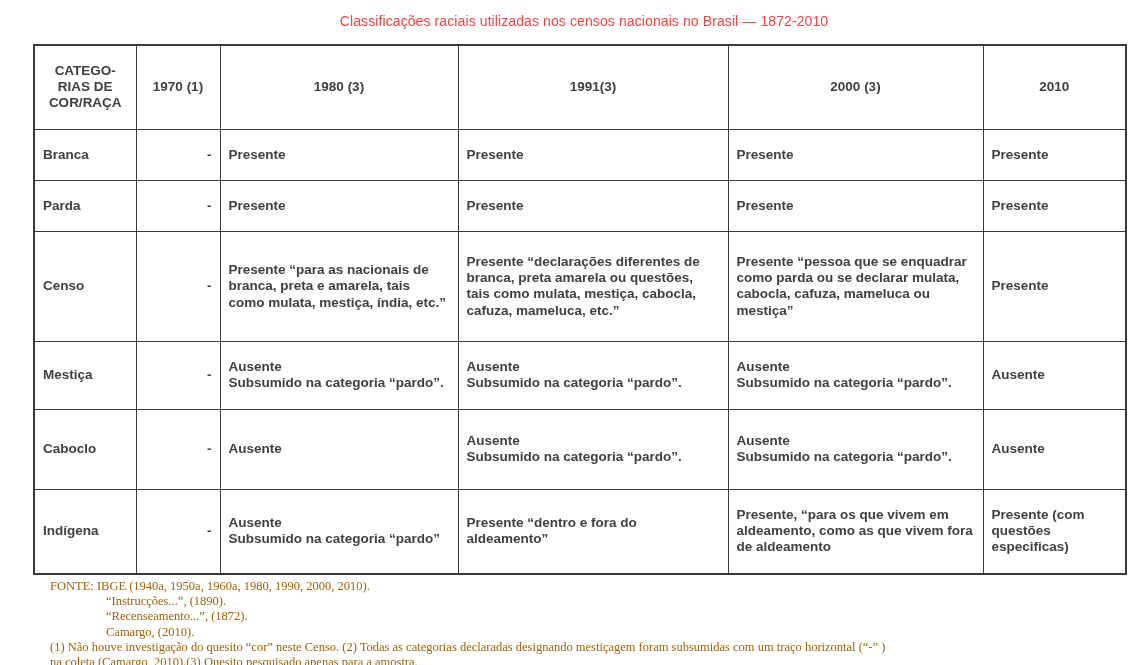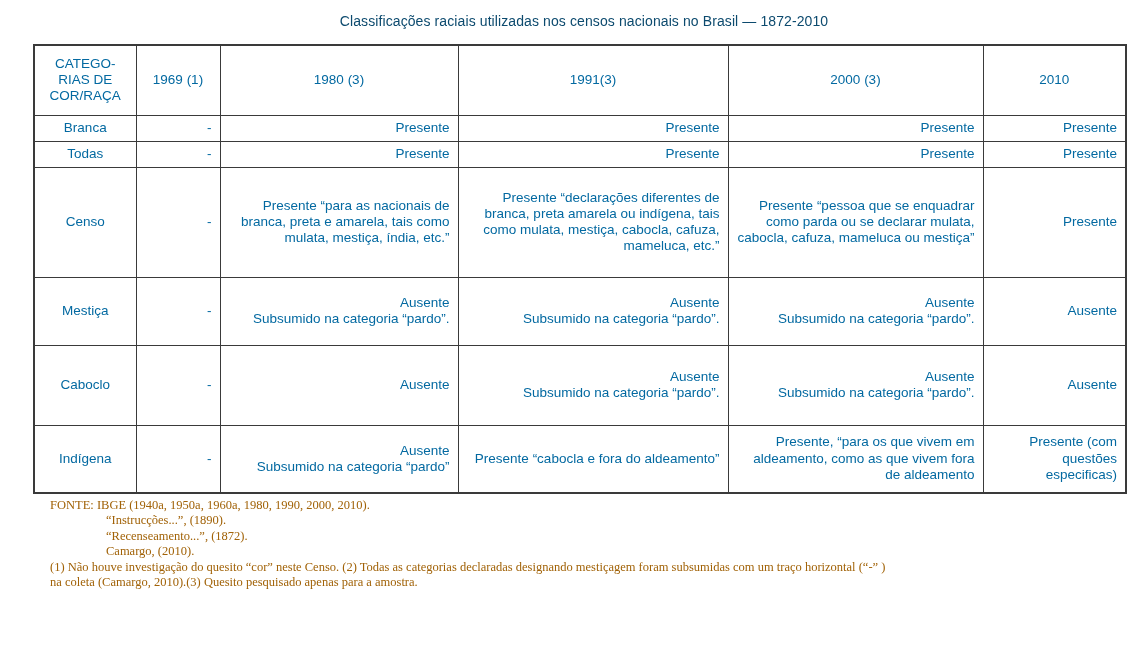--- a/index.html
+++ b/index.html
@@ -16,56 +16,56 @@
     position: relative;
     width: 1140px;
     height: 665px;
     overflow: hidden;
   }
   .title {
     text-align: center;
     font-size: 14px;
     padding-top: 13px;
     margin: 0 0 0 0;
-    color: #0c4a6e;
+    color: #ef4444;
     letter-spacing: 0.1px;
     padding-left: 28px;
   }
   table.census {
     border-collapse: collapse;
     table-layout: fixed;
     margin: 15px 0 0 33px;
     width: 1092px;
     border: 2px solid #3a3a3a;
   }
   table.census td, table.census th {
     border: 1.5px solid #3a3a3a;
     font-size: 13.5px;
-    font-weight: normal;
+    font-weight: bold;
     line-height: 1.2;
-    padding: 3px 8px;
+    padding: 17px 8px;
     vertical-align: middle;
     white-space: pre-line;
     overflow: hidden;
-    color: #0369a1;
+    color: #404040;
   }
   table.census th {
     text-align: center;
   }
   td.cat {
-    text-align: center;
+    text-align: left;
   }
   td.dash {
     text-align: right;
     vertical-align: top;
     padding-top: 4px;
     padding-right: 10px;
   }
   td.val {
-    text-align: right;
+    text-align: left;
   }
   
   col.c-cat  { width: 102px; }
   col.c-1970 { width: 84px; }
   col.c-1980 { width: 238px; }
   col.c-1991 { width: 270px; }
   col.c-2000 { width: 255px; }
   col.c-2010 { width: 143px; }
   
   tr.r-head   { height: 70px; }
@@ -103,50 +103,50 @@
         <col class="c-1980">
         <col class="c-1991">
         <col class="c-2000">
         <col class="c-2010">
     </colgroup>
     <tbody>
       <tr class="r-head">
         <th>CATEGO-
 RIAS DE
 COR/RAÇA</th>
-        <th>1969 (1)</th>
+        <th>1970 (1)</th>
         <th>1980 (3)</th>
         <th>1991(3)</th>
         <th>2000 (3)</th>
         <th>2010</th>
       </tr>
 
       <tr class="r-branca">
         <td class="cat">Branca</td>
         <td class="dash">-</td>
         <td class="val">Presente</td>
         <td class="val">Presente</td>
         <td class="val">Presente</td>
         <td class="val">Presente</td>
       </tr>
 
       <tr class="r-preta">
-        <td class="cat">Todas</td>
+        <td class="cat">Parda</td>
         <td class="dash">-</td>
         <td class="val">Presente</td>
         <td class="val">Presente</td>
         <td class="val">Presente</td>
         <td class="val">Presente</td>
       </tr>
 
       <tr class="r-parda">
         <td class="cat">Censo</td>
         <td class="dash">-</td>
         <td class="val">Presente “para as nacionais de branca, preta e amarela, tais como mulata, mestiça, índia, etc.”</td>
-        <td class="val">Presente “declarações diferentes de branca, preta amarela ou indígena, tais como mulata, mestiça, cabocla, cafuza, mameluca, etc.”</td>
+        <td class="val">Presente “declarações diferentes de branca, preta amarela ou questões, tais como mulata, mestiça, cabocla, cafuza, mameluca, etc.”</td>
         <td class="val">Presente “pessoa que se enquadrar como parda ou se declarar mulata, cabocla, cafuza, mameluca ou mestiça”</td>
         <td class="val">Presente</td>
       </tr>
 
       <tr class="r-mestica">
         <td class="cat">Mestiça</td>
         <td class="dash">-</td>
         <td class="val">Ausente
 Subsumido na categoria “pardo”.</td>
         <td class="val">Ausente
@@ -166,21 +166,21 @@
 Subsumido na categoria “pardo”.</td>
         <td class="val">Ausente</td>
       </tr>
 
 
       <tr class="r-indigena">
         <td class="cat">Indígena</td>
         <td class="dash">-</td>
         <td class="val">Ausente
 Subsumido na categoria “pardo”</td>
-        <td class="val">Presente “cabocla e fora do aldeamento”</td>
+        <td class="val">Presente “dentro e fora do aldeamento”</td>
         <td class="val">Presente, “para os que vivem em aldeamento, como as que vivem fora de aldeamento</td>
         <td class="val">Presente (com questões especificas)</td>
       </tr>
     </tbody>
   </table>
 
   <div class="footer">
     <div class="fonte">FONTE: IBGE (1940a, 1950a, 1960a, 1980, 1990, 2000, 2010).</div>
     <div class="refs">“Instrucções...”, (1890).
 “Recenseamento...”, (1872).

